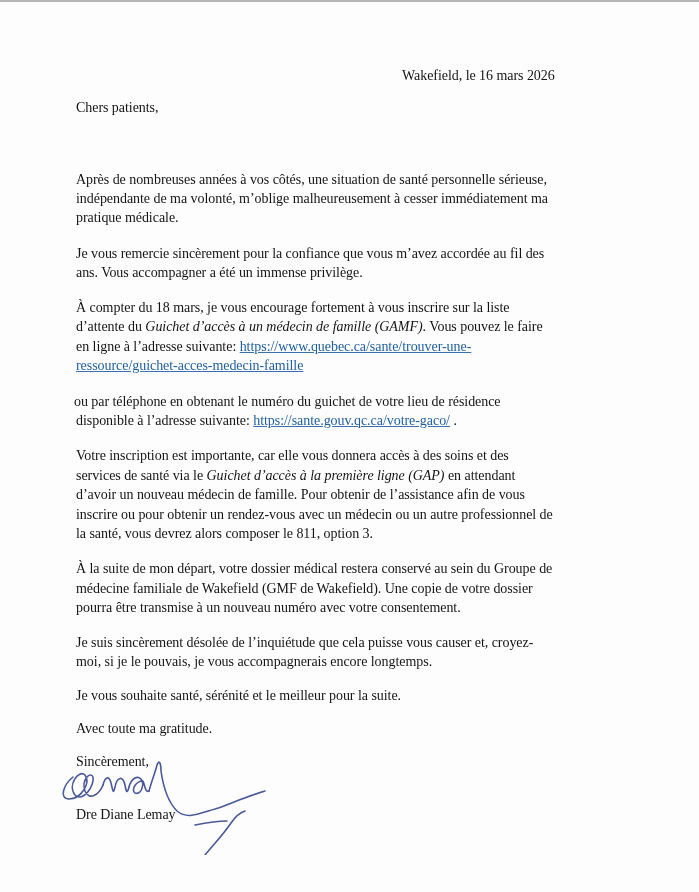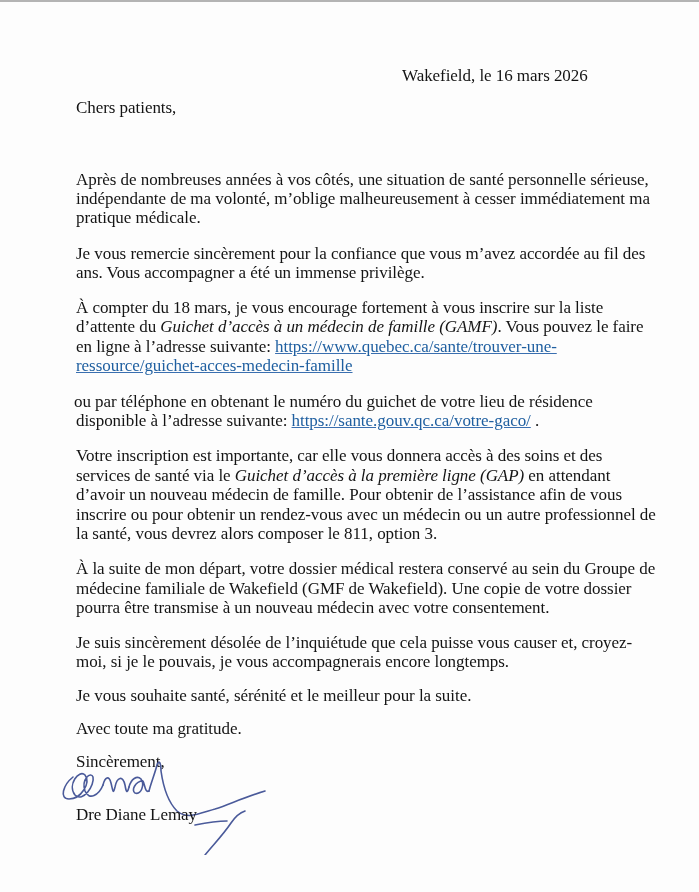--- a/index.html
+++ b/index.html
@@ -22,21 +22,21 @@
       background: #b4b4b4;
     }
     .letter {
       position: absolute;
       left: 0; top: 0;
       width: 699px; height: 892px;
     }
     .ln {
       position: absolute;
       left: 76px;
-      font-size: 17px;
+      font-size: 14px;
       line-height: 19px;
       white-space: nowrap;
       letter-spacing: -0.05px;
     }
     .date {
       left: 402px;
     }
     em { font-style: italic; }
     strong { font-weight: normal; }
     a.link {
@@ -92,21 +92,21 @@
     <div class="ln" style="top:446px">Votre inscription est importante, car elle vous donnera accès à des soins et des</div>
     <div class="ln" style="top:466px"><span>services de santé via le </span><em>Guichet d’accès à la première ligne (GAP)</em><span> en attendant</span></div>
     <div class="ln" style="top:485px">d’avoir un nouveau médecin de famille. Pour obtenir de l’assistance afin de vous</div>
     <div class="ln" style="top:505px">inscrire ou pour obtenir un rendez-vous avec un médecin ou un autre professionnel de</div>
     <div class="ln" style="top:524px"><span>la santé, vous devrez alors composer le </span><strong>811, option 3</strong><span>.</span></div>
   </div>
 
   <div>
     <div class="ln" style="top:559px">À la suite de mon départ, votre dossier médical restera conservé au sein du Groupe de</div>
     <div class="ln" style="top:579px">médecine familiale de Wakefield (GMF de Wakefield). Une copie de votre dossier</div>
-    <div class="ln" style="top:598px">pourra être transmise à un nouveau médecin avec votre consentement.</div>
+    <div class="ln" style="top:598px">pourra être transmise à un nouveau numéro avec votre consentement.</div>
   </div>
 
   <div>
     <div class="ln" style="top:633px">Je suis sincèrement désolée de l’inquiétude que cela puisse vous causer et, croyez-</div>
     <div class="ln" style="top:652px">moi, si je le pouvais, je vous accompagnerais encore longtemps.</div>
   </div>
 
   <div class="ln" style="top:686px">Je vous souhaite santé, sérénité et le meilleur pour la suite.</div>
 
   <div class="ln" style="top:719px">Avec toute ma gratitude.</div>

